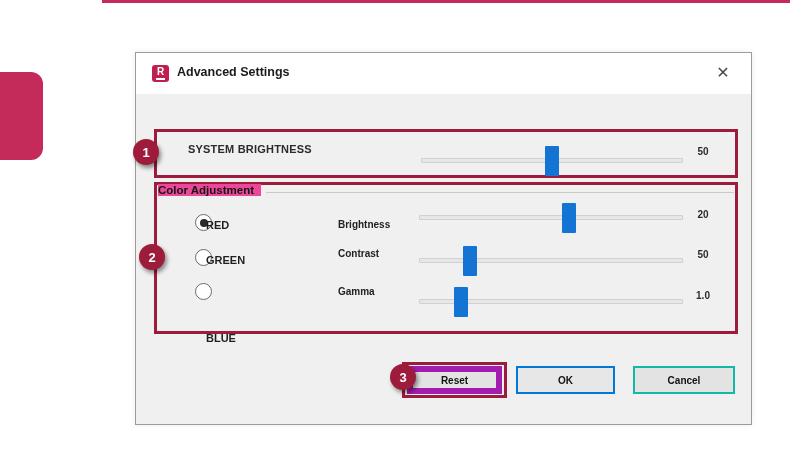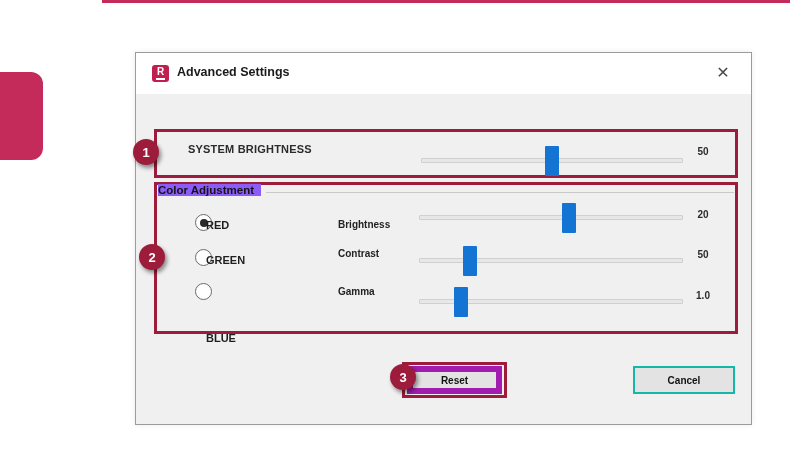--- a/index.html
+++ b/index.html
@@ -34,21 +34,21 @@
   .sb-label{position:absolute;left:52px;top:90px;font-size:11px;font-weight:600;color:#2b2b2b;letter-spacing:.2px;}
   .value{position:absolute;right:25px;width:46px;text-align:center;font-size:10px;font-weight:600;color:#2b2b2b;}
 
   .track{position:absolute;width:262px;height:5px;background:#e7e7e7;border:1px solid #d0d0d0;
          box-sizing:border-box;border-radius:1px;}
   .thumb{position:absolute;top:-13px;width:14px;height:30px;background:#1474d4;border-radius:1px;
          transform:translateX(-50%);}
 
   .group-box{position:absolute;left:24px;top:139px;width:574px;height:0;border-top:1px solid #c9c9c9;}
   .group-label{position:absolute;left:22px;top:131px;font-size:11.5px;font-weight:600;color:#141414;
-               background:#8b5cf6;padding-right:7px;z-index:2;}
+               background:#ec4899;padding-right:7px;z-index:2;}
 
   .radio{position:absolute;left:59px;width:17px;height:17px;border-radius:50%;background:#fff;
          border:1.5px solid #6a6a6a;box-sizing:border-box;display:flex;align-items:center;justify-content:center;}
   .radio .dot{display:none;width:8px;height:8px;border-radius:50%;background:#2b2b2b;}
   .radio.checked .dot{display:block;}
   .radio-label{position:absolute;left:70px;font-size:11px;font-weight:600;color:#1f1f1f;}
 
   .slider-label{position:absolute;left:202px;font-size:10px;font-weight:600;color:#222;}
 
   
@@ -118,20 +118,21 @@
     <div class="value" style="top:196px;">50</div>
 
     <div class="slider-label" style="top:233px;">Gamma</div>
     <div class="track" style="left:283px;top:246px;width:264px;">
       <div class="thumb" style="left: 15.5%;"></div>
     </div>
     <div class="value" style="top:237px;">1.0</div>
 
     <div class="anno-box" style="left:266px;top:309px;width:105px;height:36px;"></div>
     <div class="btn btn-reset">Reset</div>
+    <div class="btn btn-ok">OK</div>
     <div class="btn btn-cancel">Cancel</div>
   </div>
 
   <div class="badge" style="left:133px;top:139px;">1</div>
   <div class="badge" style="left:139px;top:244px;">2</div>
   <div class="badge" style="left:390px;top:364px;">3</div>
 
 </div>
 
 </body></html>

